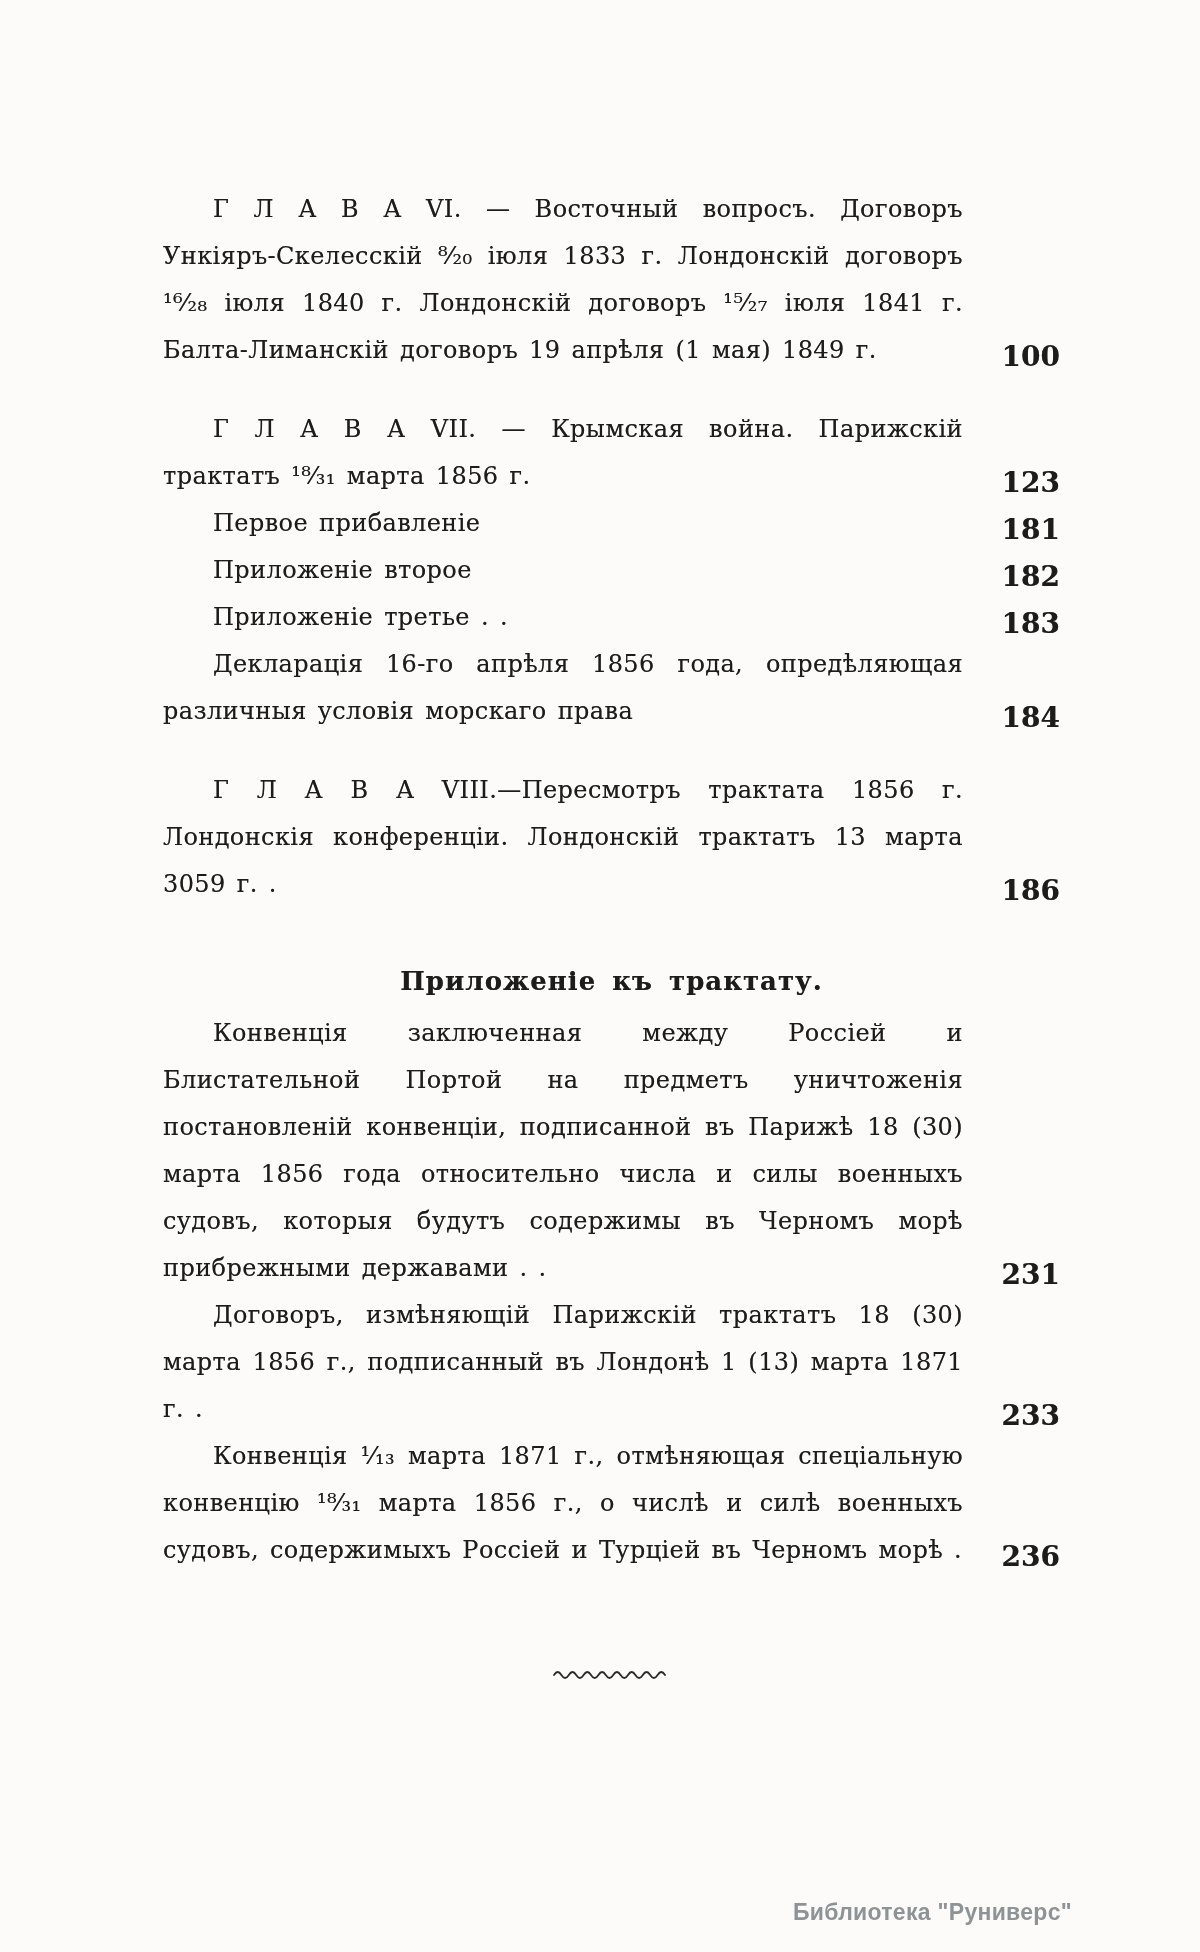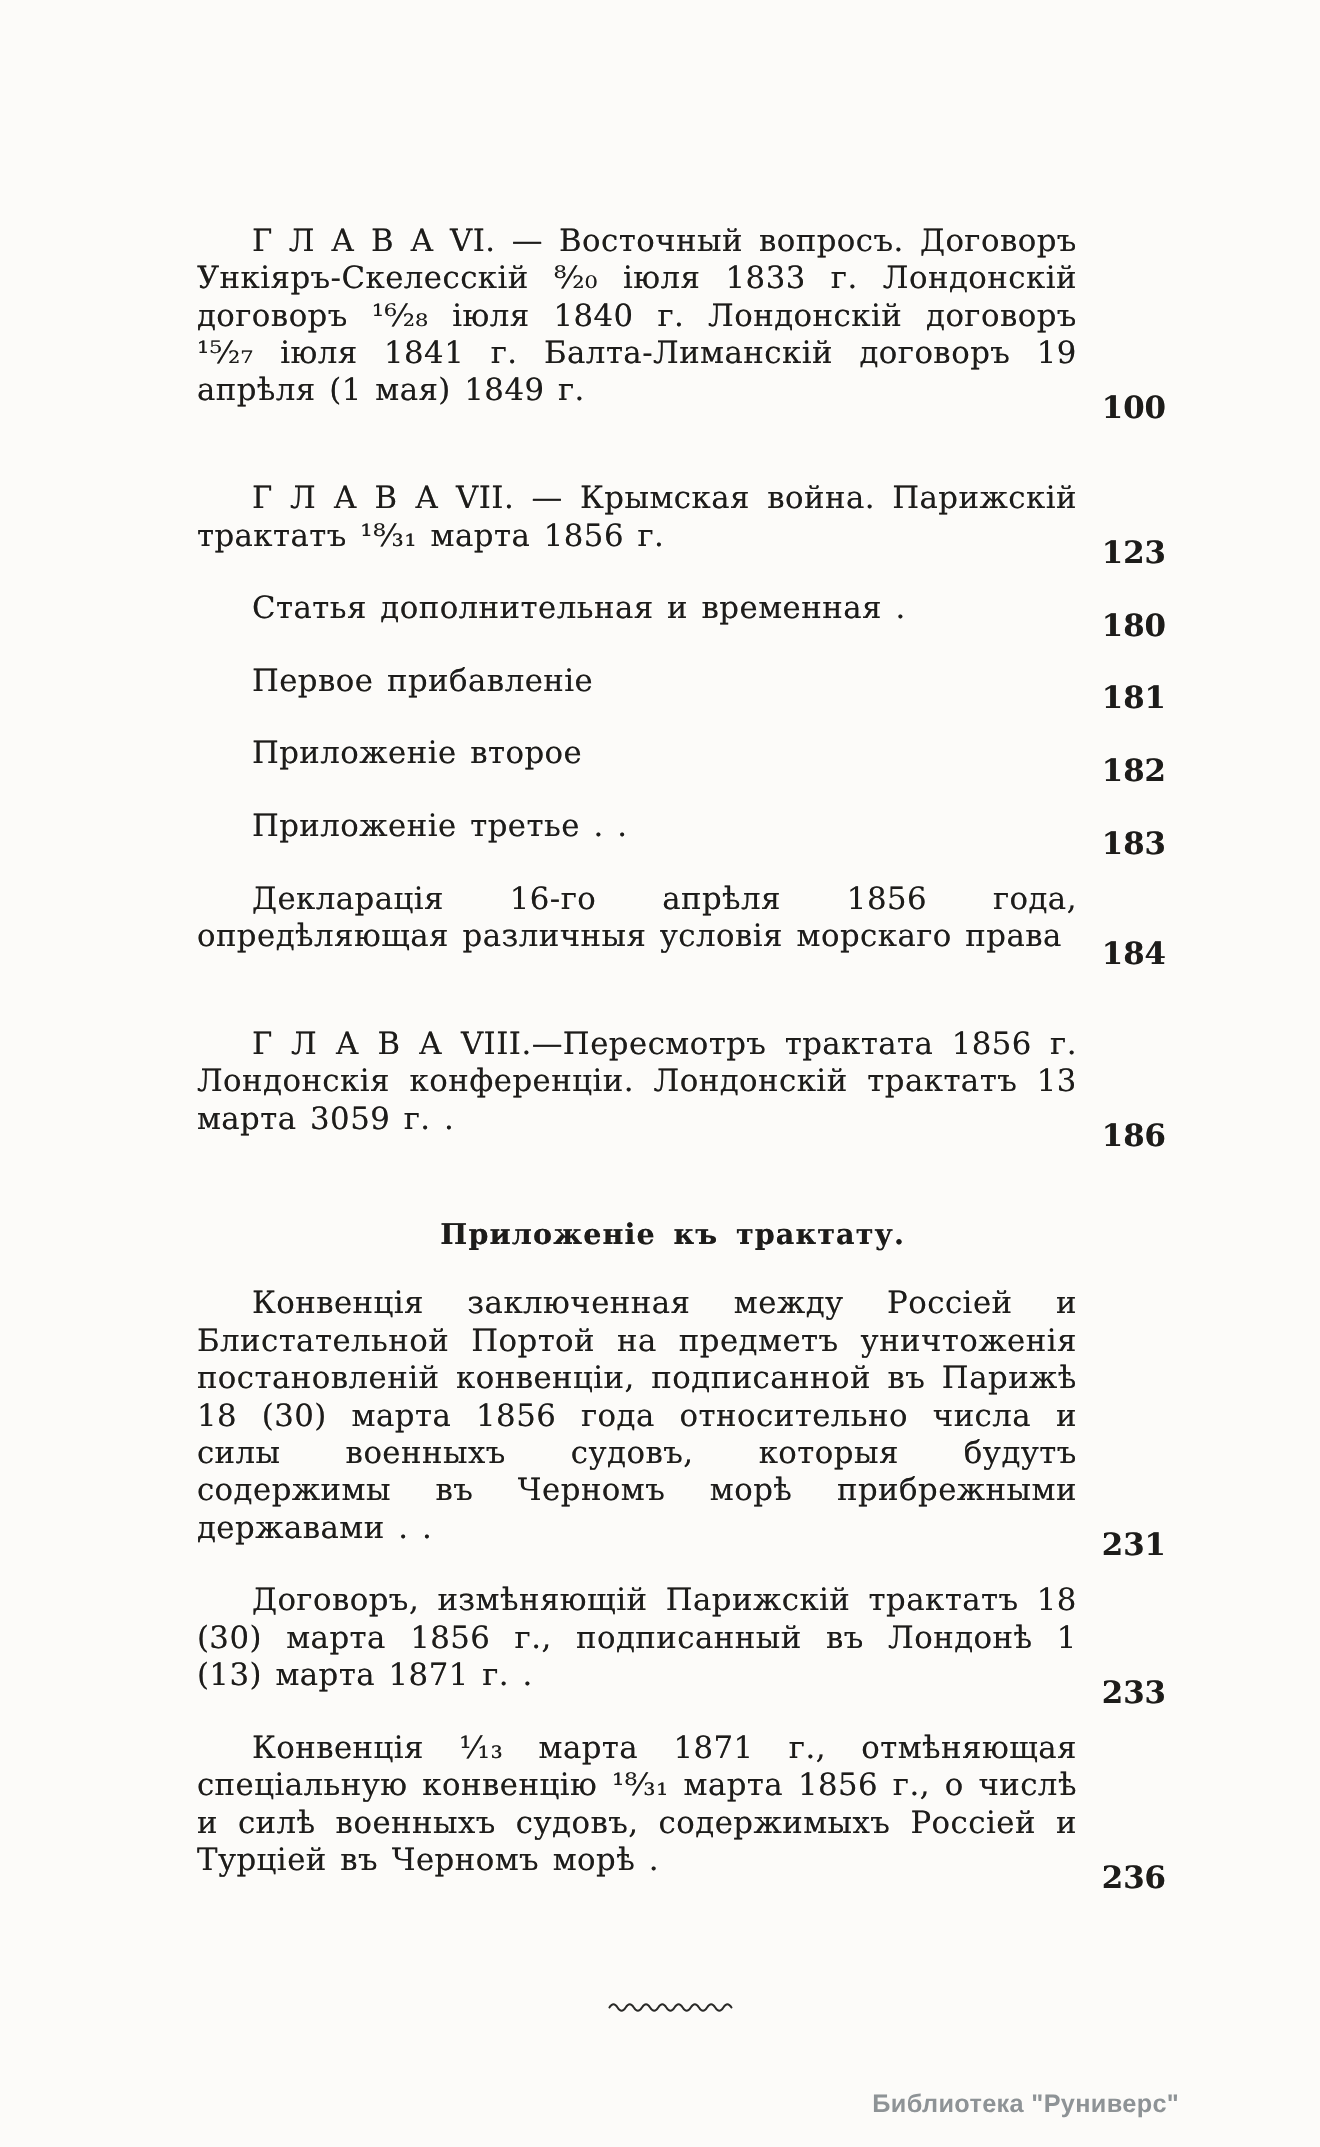--- a/index.html
+++ b/index.html
@@ -20,23 +20,23 @@
     top: 186px;
     width: 897px;
   }
   .group { margin-bottom: 32px; }
   .entry {
     display: flex;
     align-items: flex-end;
   }
   .entry-text {
     flex: 0 0 800px;
-    margin: 16px;
-    font-size: 28px;
-    line-height: 34px;
+    margin: 0;
+    font-size: 24px;
+    line-height: 47px;
     letter-spacing: 0.4px;
     word-spacing: 3px;
     text-align: justify;
     text-indent: 50px;
     text-shadow: 0 0 0.5px rgba(20,20,20,0.55);
   }
   .entry-page {
     flex: 1 1 auto;
     font-size: 28px;
     line-height: 35px;
@@ -81,24 +81,20 @@
         <span class="entry-page">100</span>
       </div>
     </div>
 
     <div class="group">
       <div class="entry">
         <p class="entry-text">Г Л А В А  VII. — Крымская война. Парижскій трактатъ ¹⁸⁄₃₁ марта 1856 г.</p>
         <span class="entry-page">123</span>
       </div>
       <div class="entry">
-        <p class="entry-text">Статья дополнительная и временная .</p>
-        <span class="entry-page">180</span>
-      </div>
-      <div class="entry">
         <p class="entry-text">Первое прибавленіе</p>
         <span class="entry-page">181</span>
       </div>
       <div class="entry">
         <p class="entry-text">Приложеніе второе</p>
         <span class="entry-page">182</span>
       </div>
       <div class="entry">
         <p class="entry-text">Приложеніе третье . .</p>
         <span class="entry-page">183</span>

